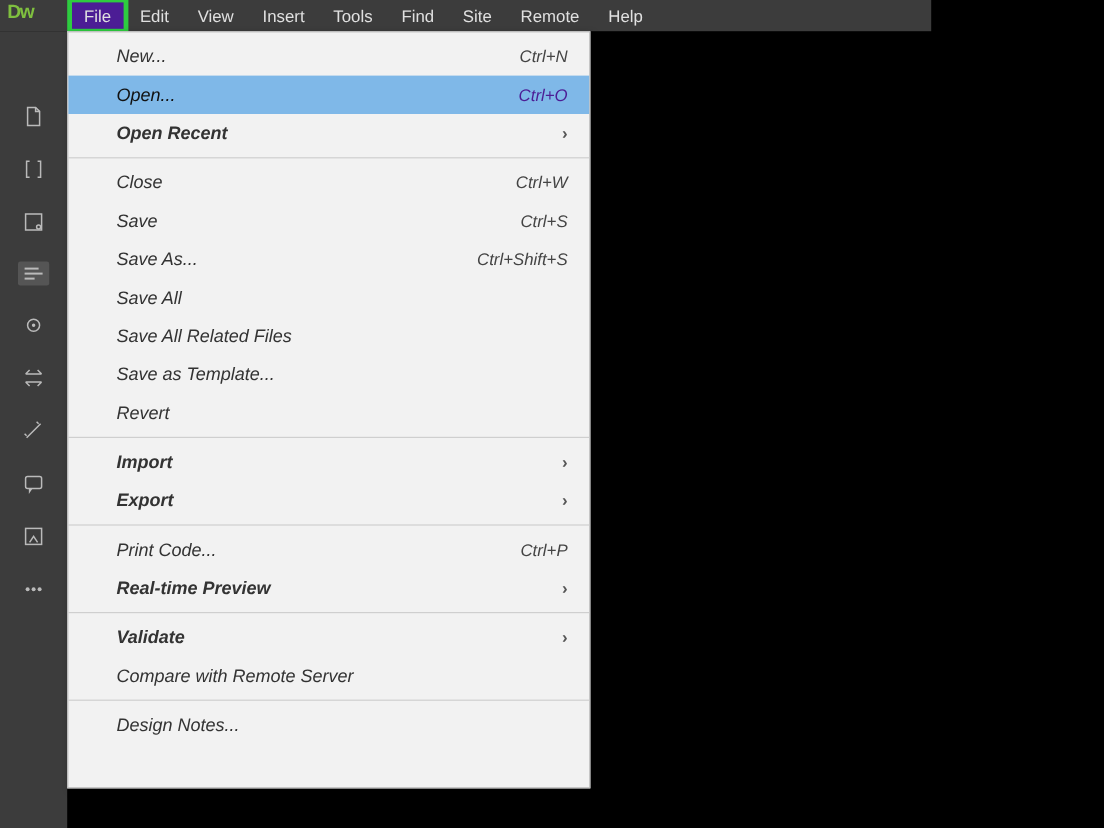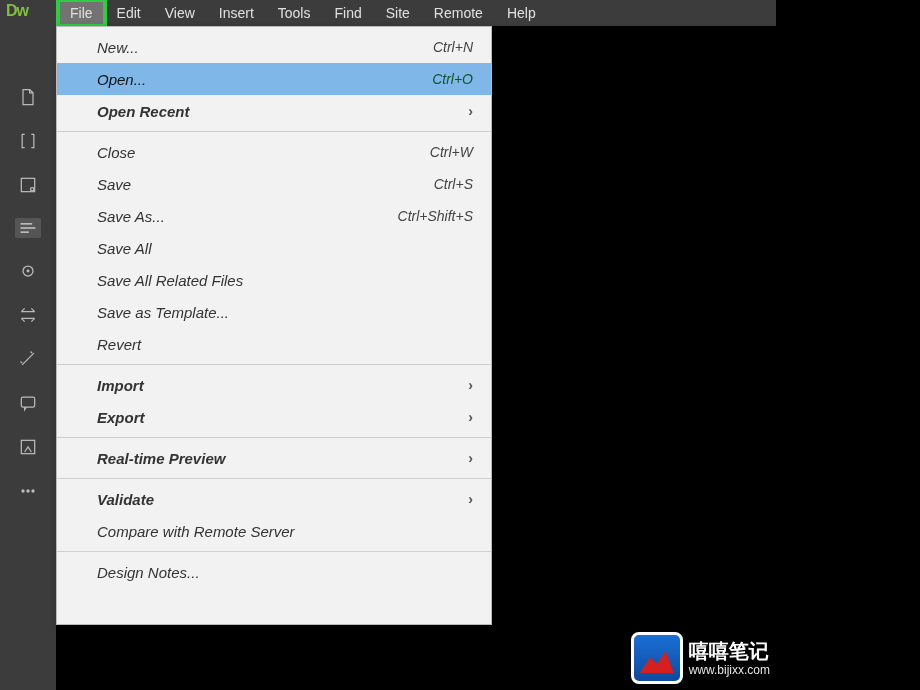--- a/index.html
+++ b/index.html
@@ -28,21 +28,21 @@
   color: #e0e0e0;
   font-size: 14px;
   padding: 0 12px;
   height: 26px;
   line-height: 26px;
   cursor: pointer;
 }
 .menubar-item.active {
   outline: 4px solid #2ecc40;
   outline-offset: -2px;
-  background: #737373;
+  background: #4c1d95;
   text-align: right;
 }
 
 .sidebar {
   position: absolute;
   left: 0;
   top: 26px;
   width: 56px;
   bottom: 0;
   background: #3c3c3c;
@@ -95,21 +95,21 @@
 .menu-item.highlighted {
   background: #7fb8e8;
   color: #111;
 }
 .menu-item .shortcut {
   margin-left: auto;
   font-style: italic;
   color: #444;
   font-size: 14px;
 }
-.menu-item.highlighted .shortcut { color: #14532d; }
+.menu-item.highlighted .shortcut { color: #4c1d95; }
 .menu-item .chevron {
   margin-left: auto;
   font-style: normal;
   color: #555;
   font-size: 14px;
 }
 .menu-sep {
   height: 1px;
   background: #cfcfcf;
   margin: 4px 0;
@@ -263,40 +263,37 @@
       <div class="menu-sep"></div>
       <div class="menu-item bold">
         <span>Import</span>
         <span class="chevron">›</span>
       </div>
       <div class="menu-item bold">
         <span>Export</span>
         <span class="chevron">›</span>
       </div>
       <div class="menu-sep"></div>
+      <div class="menu-item">
+        <span>Print Code...</span>
+        <span class="shortcut">Ctrl+P</span>
+      </div>
       <div class="menu-item bold">
         <span>Real-time Preview</span>
         <span class="chevron">›</span>
       </div>
       <div class="menu-sep"></div>
       <div class="menu-item bold">
         <span>Validate</span>
         <span class="chevron">›</span>
       </div>
       <div class="menu-item">
         <span>Compare with Remote Server</span>
       </div>
       <div class="menu-sep"></div>
       <div class="menu-item">
         <span>Design Notes...</span>
       </div>
       <div class="menu-item"></div>
     </div>
 
-  <div class="watermark">
-    <div class="wm-logo"></div>
-    <div class="wm-text">
-      <div class="line1">嘻嘻笔记</div>
-      <div class="line2">www.bijixx.com</div>
-    </div>
-  </div>
 
 </div>
 
 </body></html>

